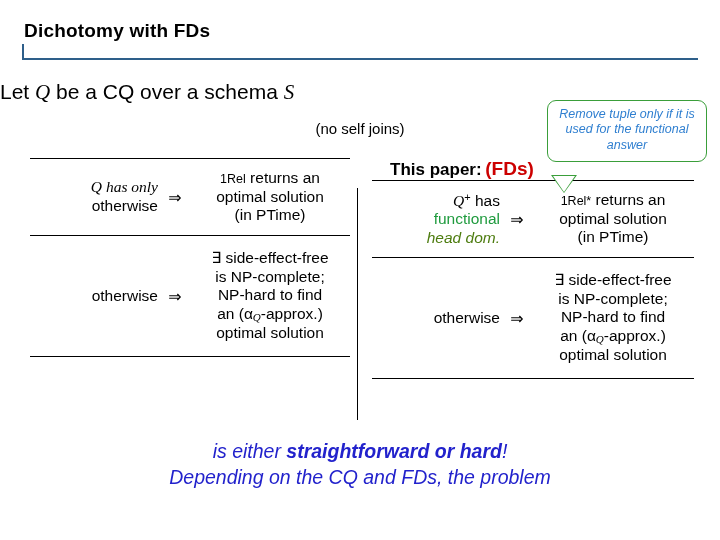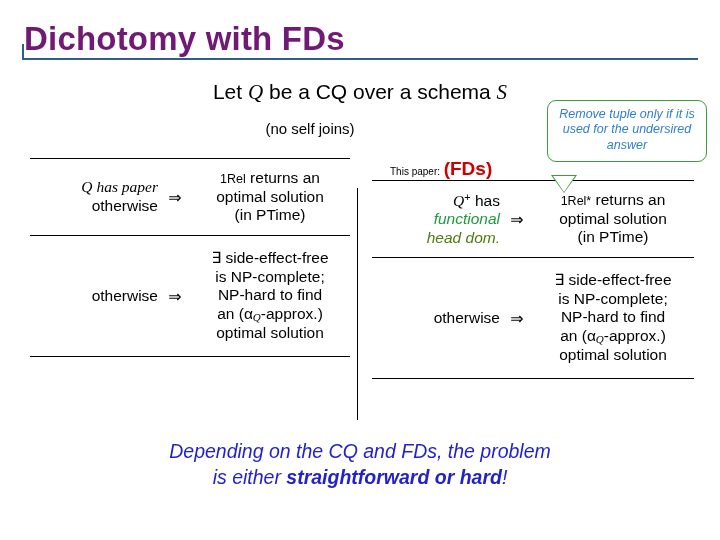--- a/index.html
+++ b/index.html
@@ -18,23 +18,23 @@
     position: relative;
     width: 720px;
     height: 540px;
   }
 
   
   .title {
     position: absolute;
     left: 24px;
     top: 20px;
-    font-size: 33px;
+    font-size: 19px;
     font-weight: bold;
-    color: #701a75;
+    color: #000000;
     letter-spacing: 0.2px;
   }
   .title-rule {
     position: absolute;
     left: 22px;
     top: 58px;
     width: 676px;
     height: 0;
     border-top: 2px solid #2e5f8a;
   }
@@ -46,39 +46,38 @@
     height: 16px;
     border-left: 2px solid #2e5f8a;
   }
 
   
   .headline {
     position: absolute;
     left: 0;
     top: 80px;
     width: 720px;
-    text-align: center;
     font-size: 21px;
     color: #000000;
   }
   .headline .q {
     font-family: "Liberation Serif", serif;
     font-style: italic;
     font-size: 21px;
   }
   .headline .s {
     font-family: "Liberation Serif", serif;
     font-style: italic;
     font-size: 21px;
   }
   .subhead {
     position: absolute;
     left: 0;
     top: 120px;
-    width: 620px;
+    width: 720px;
     text-align: center;
     font-size: 15px;
     color: #000000;
   }
 
   
   .callout {
     position: absolute;
     left: 547px;
     top: 100px;
@@ -127,21 +126,21 @@
   .col-right { left: 372px; width: 322px; }
 
   .col-head {
     font-size: 13px;
     color: #000000;
     height: 22px;
     white-space: nowrap;
   }
   .col-head .cite { font-size: 11.5px; }
   .col-head b { font-weight: bold; }
-  .col-head .paper-label { font-size: 10px; font-weight: normal; }
+  .col-head .paper-label { font-size: 17px; font-weight: bold; }
   .col-head .fds { color: #cc0000; font-weight: bold; font-size: 19px; }
   .col-head-right { padding-left: 18px; }
 
   .hrule {
     border-top: 1.2px solid #000000;
     width: 100%;
     margin: 0;
   }
 
   .row {
@@ -173,21 +172,20 @@
   }
   .serif-it {
     font-family: "Liberation Serif", serif;
     font-style: italic;
   }
   .smallcap-lead {
     font-size: 12.5px;
   }
   .green-it {
     color: #1f9b3e;
-    font-style: italic;
   }
   .red-it {
     color: #4d7c0f;
     font-style: italic;
   }
   .sub {
     font-size: 11px;
     vertical-align: -2px;
   }
   .sup {
@@ -229,30 +227,30 @@
   <div class="title-rule"></div>
   <div class="title-rule-left"></div>
 
   <div class="headline">
     <span>Let </span><span class="q">Q</span><span> be a CQ over a schema </span><span class="s">S</span>
   </div>
   <div class="subhead">(no self joins)</div>
 
   <div class="callout-tail-border"></div>
   <div class="callout-tail"></div>
-  <div class="callout">Remove tuple only if it is used for the undersired answer</div>
+  <div class="callout">Remove tuple only if it is used for the functional answer</div>
 
   <div class="divider"></div>
 
   <div class="col col-left">
     <div class="hrule"></div>
 
     <div class="row row-1">
       <div class="cell-cond">
-        <span class="serif-it">Q has paper</span><br>
+        <span class="serif-it">Q has only</span><br>
         <span>otherwise</span>
       </div>
       <div class="cell-arrow">⇒</div>
       <div class="cell-res">
         <span class="smallcap-lead">1Rel</span><span> returns an</span><br>
         <span>optimal solution</span><br>
         <span>(in PTime)</span>
       </div>
     </div>
     <div class="hrule"></div>
@@ -301,17 +299,17 @@
         <span>is NP-complete;</span><br>
         <span>NP-hard to find</span><br>
         <span>an (α</span><span class="sub serif-it">Q</span><span>-approx.)</span><br>
         <span>optimal solution</span>
       </div>
     </div>
     <div class="hrule"></div>
   </div>
 
   <div class="bottom">
+    <div><span>is either </span><span class="strong">straightforward or hard</span><span>!</span></div>
     <div>Depending on the CQ and FDs, the problem</div>
-    <div><span>is either </span><span class="strong">straightforward or hard</span><span>!</span></div>
   </div>
 
 </div>
 
 </body></html>

